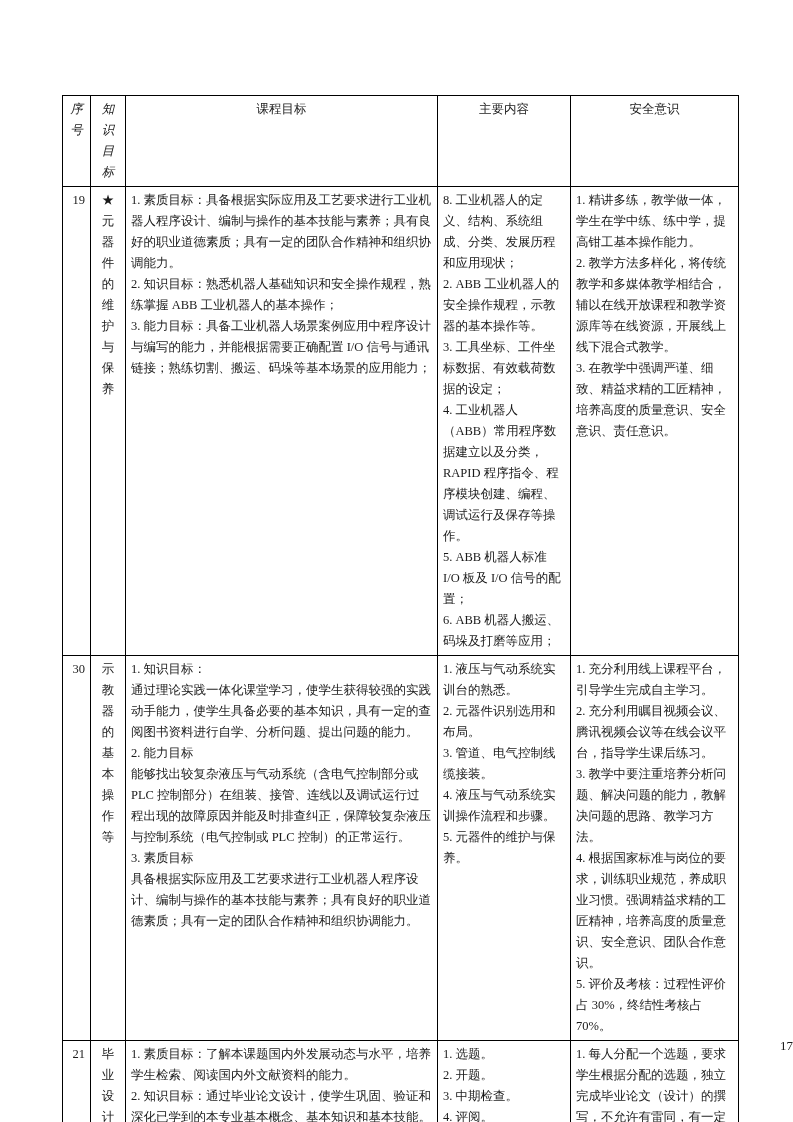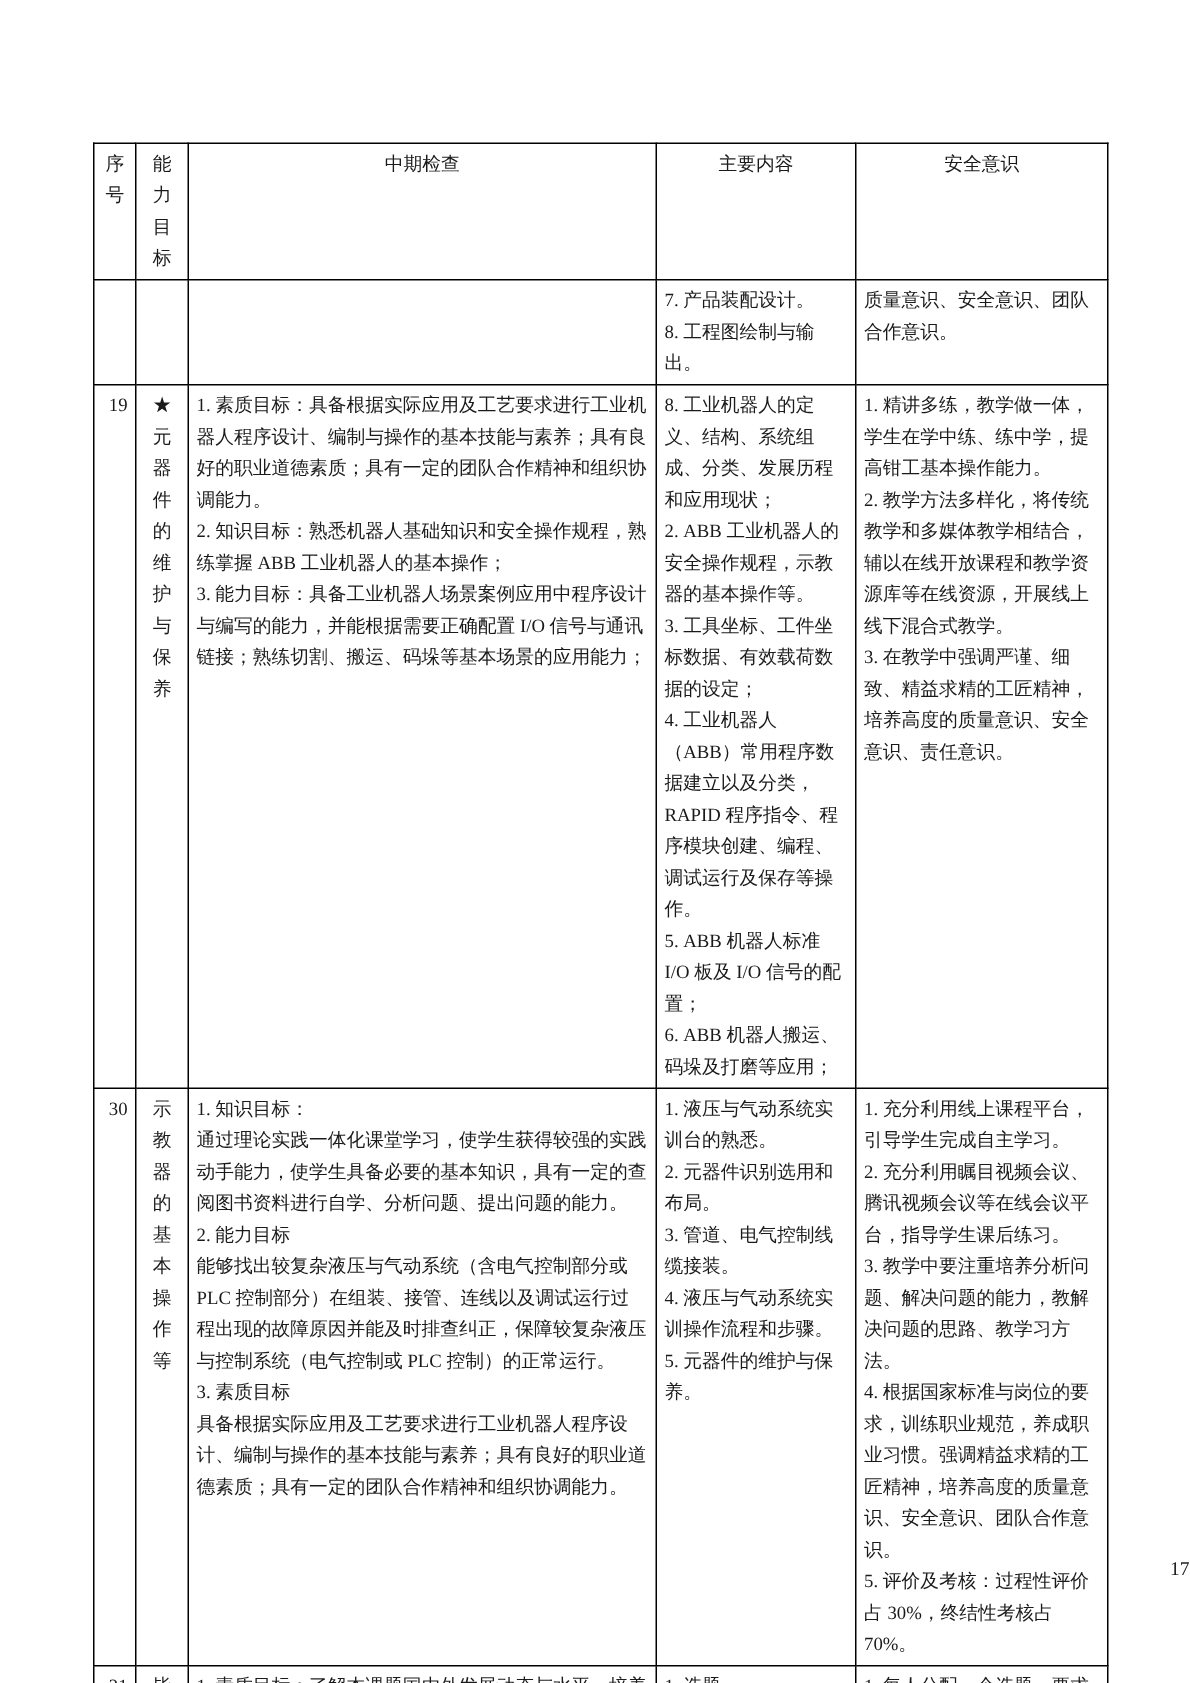--- a/index.html
+++ b/index.html
@@ -37,21 +37,21 @@
   .name-cell { text-align: center; vertical-align: middle; padding-left: 1px; padding-right: 1px; }
   .vert-text {
     display: inline-block;
     width: 1.15em;
     line-height: 1.68;
     text-align: center;
     word-break: break-all;
   }
   .v-mid { vertical-align: middle; }
   .v-top { vertical-align: top; }
-  .hdr-xh { padding-left: 1px; padding-right: 1px; }
+  .hdr-xh { padding-left: 1px; padding-right: 1px; font-style: italic; }
   .page-number {
     position: absolute;
     top: 1038px;
     left: 0;
     width: 793px;
     text-align: right;
     font-size: 13px;
     font-family: "Liberation Serif", "DejaVu Serif", serif;
   }
 </style>
@@ -67,39 +67,27 @@
       <col style="width:133px">
       <col style="width:168px">
     </colgroup>
 
     <tbody>
         <tr style="height:85px">
       <th class="hdr hdr-xh">
         <span class="vert-text">序号</span>
       </th>
       <th class="hdr hdr-xh">
-        <span class="vert-text">能力目标</span>
+        <span class="vert-text">知识目标</span>
       </th>
-      <th class="hdr">中期检查</th>
+      <th class="hdr">课程目标</th>
       <th class="hdr">主要内容</th>
       <th class="hdr">安全意识</th>
     </tr>
 
-    <tr style="height:42px">
-      <td class="num-cell"></td>
-      <td class="name-cell"></td>
-      <td class="v-top"></td>
-      <td class="v-top">
-        <span class="cell-text">7. 产品装配设计。
-8. 工程图绘制与输出。</span>
-      </td>
-      <td class="v-top">
-        <span class="cell-text">质量意识、安全意识、团队合作意识。</span>
-      </td>
-    </tr>
 
     <tr style="height:400px">
       <td class="num-cell">19</td>
       <td class="name-cell">
         <span class="vert-text">★元器件的维护与保养</span>
       </td>
       <td class="v-mid">
         <span class="cell-text">1. 素质目标：具备根据实际应用及工艺要求进行工业机器人程序设计、编制与操作的基本技能与素养；具有良好的职业道德素质；具有一定的团队合作精神和组织协调能力。
 2. 知识目标：熟悉机器人基础知识和安全操作规程，熟练掌握 ABB 工业机器人的基本操作；
 3. 能力目标：具备工业机器人场景案例应用中程序设计与编写的能力，并能根据需要正确配置 I/O 信号与通讯链接；熟练切割、搬运、码垛等基本场景的应用能力；</span>

